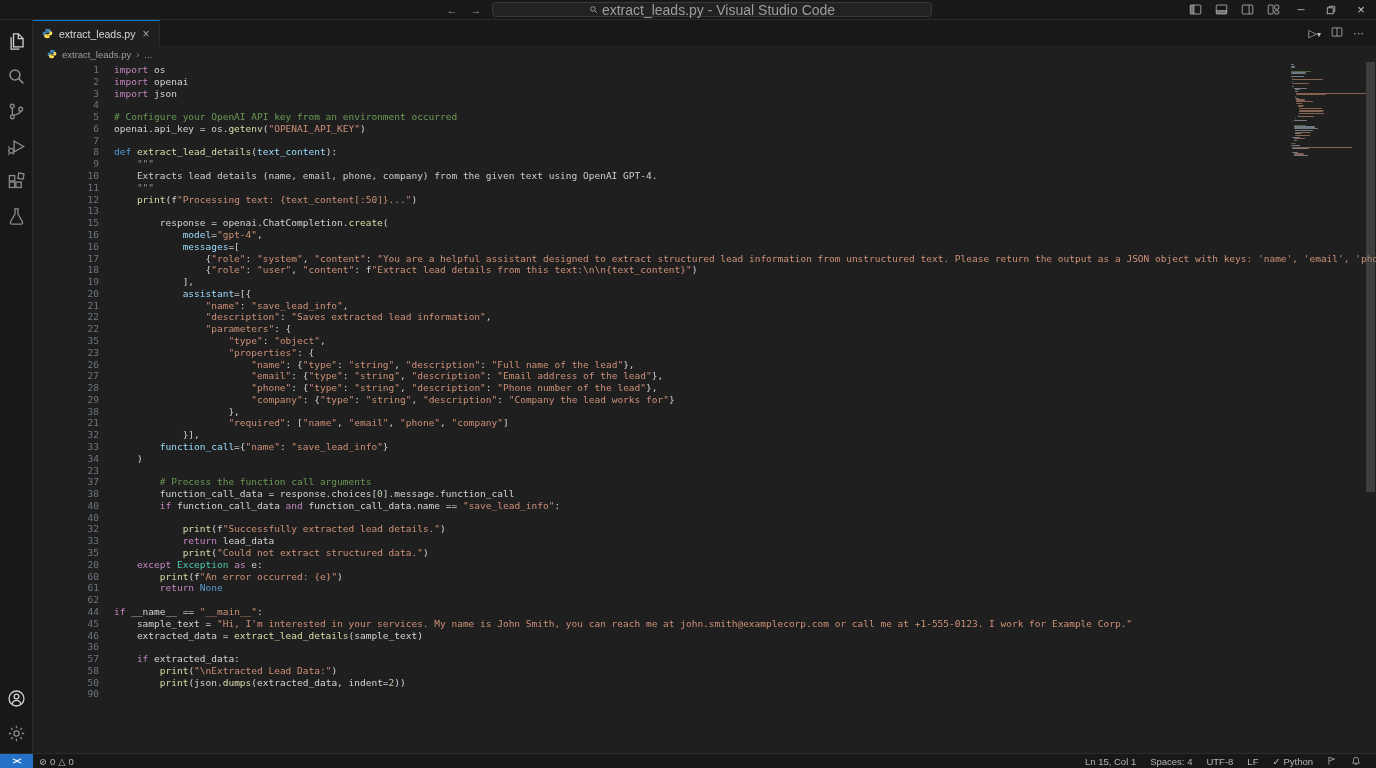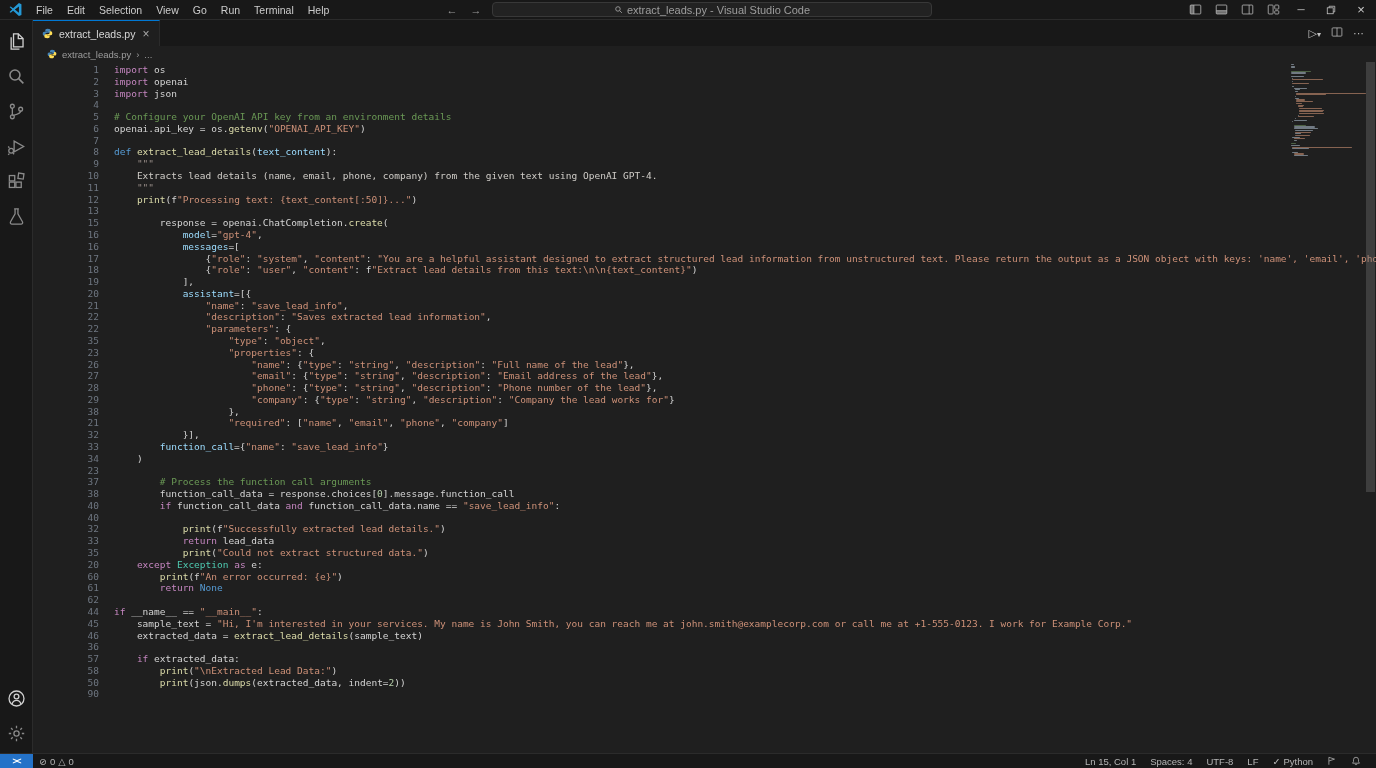--- a/index.html
+++ b/index.html
@@ -11,21 +11,21 @@
     display:flex; align-items:center; color:#cccccc; font-size:10.5px; position:relative; }
   .tb-left { display:flex; align-items:center; height:100%; }
   .vslogo { width:15px; height:15px; margin:0 6px 0 8px; display:flex; align-items:center; }
   #menubar { display:flex; height:100%; }
   .menu-item { padding:0 7px; display:flex; align-items:center; height:100%; cursor:default; }
   .tb-center { position:absolute; left:50%; top:0; transform:translateX(-50%);
     height:100%; display:flex; align-items:center; gap:8px; }
   .nav-arrow { color:#9d9d9d; font-size:11px; width:16px; text-align:center; }
   .searchbox { width:440px; height:15px; background:#222222; border:1px solid #383838;
     border-radius:4px; display:flex; align-items:center; justify-content:center;
-    color:#9d9d9d; font-size:11px; gap:4px; }
+    color:#9d9d9d; font-size:14px; gap:4px; }
   .tb-right { margin-left:auto; display:flex; align-items:center; height:100%; }
   .tb-icon { width:26px; height:100%; display:flex; align-items:center; justify-content:center; color:#b6b6b6; }
   .win-btn { width:30px; height:100%; display:flex; align-items:center; justify-content:center;
     color:#cccccc; font-size:10px; }
 
   
   #workbench { display:flex; height:733px; }
   #activitybar { width:33px; background:#181818; border-right:1px solid #2b2b2b;
     display:flex; flex-direction:column; justify-content:space-between; padding:4px 0 2px 0; }
   .ab-item { width:33px; height:35px; display:flex; align-items:center; justify-content:center; color:#8a8a8a; }
@@ -77,37 +77,20 @@
     justify-content:center; font-size:8.5px; font-weight:bold; letter-spacing:-1px; }
   .sb-item { display:flex; align-items:center; gap:3px; padding:0 6px; }
   .sb-right { margin-left:auto; display:flex; align-items:stretch; padding-right:8px; }
   .sb-right .sb-item { padding:0 7px; }
   .sb-icon svg { width:10px; height:10px; display:block; }
 </style>
 </head>
 <body>
 
 <div id="titlebar">
-  <div class="tb-left">
-    <span class="vslogo">
-      <svg viewBox="0 0 24 24" width="15" height="15">
-          <path fill="#2499d6" d="M17.5 1.5L8.2 10 4.3 7 2.5 8l4.2 4-4.2 4 1.8 1 3.9-3 9.3 8.5 4-1.8v-17zM17.5 7v10L11 12z"></path>
-        </svg>
-    </span>
-    <div id="menubar">
-        <div class="menu-item">File</div>
-        <div class="menu-item">Edit</div>
-        <div class="menu-item">Selection</div>
-        <div class="menu-item">View</div>
-        <div class="menu-item">Go</div>
-        <div class="menu-item">Run</div>
-        <div class="menu-item">Terminal</div>
-        <div class="menu-item">Help</div>
-      </div>
-  </div>
   <div class="tb-center">
     <span class="nav-arrow">←</span>
     <span class="nav-arrow">→</span>
     <div class="searchbox">
       <span style="display:flex">
         <svg width="9" height="9" viewBox="0 0 16 16" fill="none" stroke="#9d9d9d" stroke-width="1.6">
             <circle cx="7" cy="7" r="4"></circle>
             <path d="M10 10l4 4"></path>
           </svg>
       </span>
@@ -266,21 +249,21 @@
       <span>›</span>
       <span>...</span>
     </div>
 
     <div id="editor">
       <div id="code-lines">
           <div class="code-line"><span class="ln">1</span><span class="lt"><span class="tok-kw">import</span><span class="tok-txt"> os</span></span></div>
           <div class="code-line"><span class="ln">2</span><span class="lt"><span class="tok-kw">import</span><span class="tok-txt"> openai</span></span></div>
           <div class="code-line"><span class="ln">3</span><span class="lt"><span class="tok-kw">import</span><span class="tok-txt"> json</span></span></div>
           <div class="code-line"><span class="ln">4</span><span class="lt"></span></div>
-          <div class="code-line"><span class="ln">5</span><span class="lt"><span class="tok-com"># Configure your OpenAI API key from an environment details</span></span></div>
+          <div class="code-line"><span class="ln">5</span><span class="lt"><span class="tok-com"># Configure your OpenAI API key from an environment occurred</span></span></div>
           <div class="code-line"><span class="ln">6</span><span class="lt"><span class="tok-txt">openai.api_key = os.</span><span class="tok-fn">getenv</span><span class="tok-txt">(</span><span class="tok-str">"OPENAI_API_KEY"</span><span class="tok-txt">)</span></span></div>
           <div class="code-line"><span class="ln">7</span><span class="lt"></span></div>
           <div class="code-line"><span class="ln">8</span><span class="lt"><span class="tok-kw2">def </span><span class="tok-fn">extract_lead_details</span><span class="tok-txt">(</span><span class="tok-var">text_content</span><span class="tok-txt">):</span></span></div>
           <div class="code-line"><span class="ln">9</span><span class="lt"><span class="tok-doc2">    """</span></span></div>
           <div class="code-line"><span class="ln">10</span><span class="lt"><span class="tok-doc">    Extracts lead details (name, email, phone, company) from the given text using OpenAI GPT-4.</span></span></div>
           <div class="code-line"><span class="ln">11</span><span class="lt"><span class="tok-doc2">    """</span></span></div>
           <div class="code-line"><span class="ln">12</span><span class="lt"><span class="tok-txt">    </span><span class="tok-fn">print</span><span class="tok-txt">(f</span><span class="tok-str">"Processing text: {text_content[:50]}..."</span><span class="tok-txt">)</span></span></div>
           <div class="code-line"><span class="ln">13</span><span class="lt"></span></div>
           <div class="code-line"><span class="ln">15</span><span class="lt"><span class="tok-txt">        response = openai.ChatCompletion.</span><span class="tok-fn">create</span><span class="tok-txt">(</span></span></div>
           <div class="code-line"><span class="ln">16</span><span class="lt"><span class="tok-var">            model</span><span class="tok-txt">=</span><span class="tok-str">"gpt-4"</span><span class="tok-txt">,</span></span></div>

